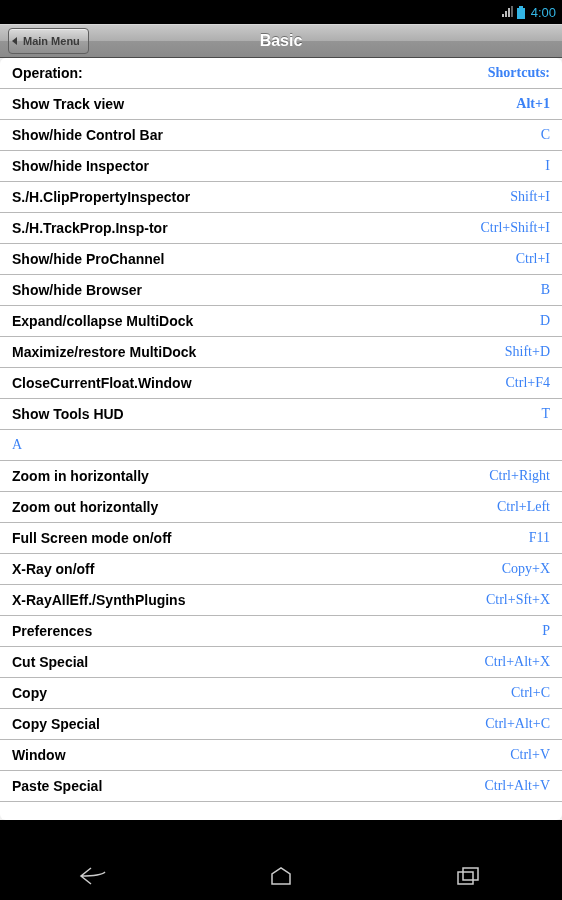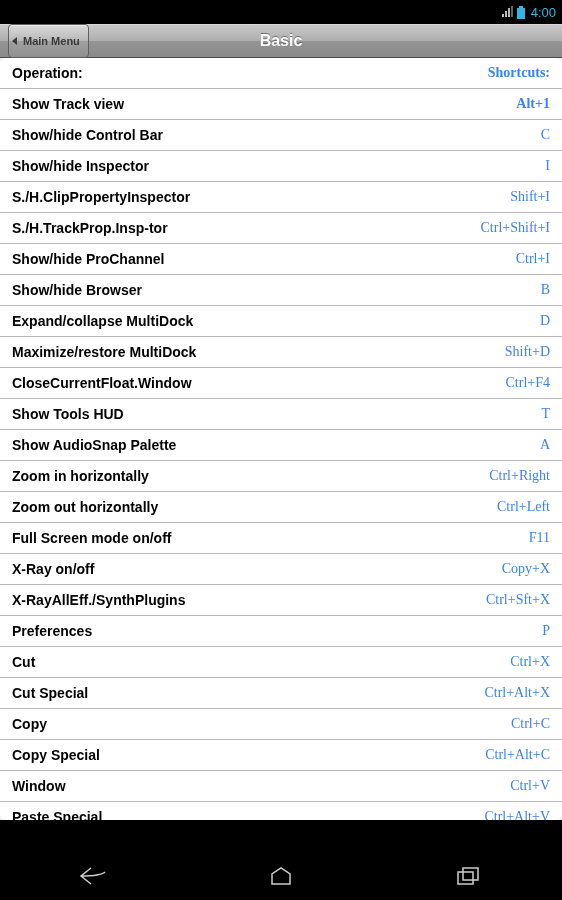--- a/index.html
+++ b/index.html
@@ -16,21 +16,21 @@
   .app-header {
     height: 34px;
     background: linear-gradient(to bottom, #c9c9c9 0%, #aeaeae 50%, #949494 51%, #8a8a8a 100%);
     border-top: 1px solid #d8d8d8;
     border-bottom: 1px solid #4a4a4a;
     display: flex; align-items: center; justify-content: center;
     position: relative;
   }
   .main-menu-btn {
     position: absolute; left: 8px; top: 50%; transform: translateY(-50%);
-    height: 34px; line-height: 20px; font-size: 11px; font-weight: bold;
+    height: 26px; line-height: 20px; font-size: 11px; font-weight: bold;
     color: #3a3a3a;
     background: linear-gradient(to bottom, #dcdcdc, #b7b7b7 50%, #a0a0a0 51%, #8f8f8f);
     border: 1px solid #5f5f5f; border-radius: 4px;
     padding: 0 8px 0 14px;
     box-shadow: inset 0 1px 0 rgba(255,255,255,0.5);
     display: flex; align-items: center;
   }
   .main-menu-btn .chev {
     position: absolute; left: 3px; top: 50%; transform: translateY(-50%);
     width: 0; height: 0;
@@ -132,21 +132,20 @@
         </div>
         <div class="row">
           <span class="op">CloseCurrentFloat.Window</span>
           <span class="sc">Ctrl+F4</span>
         </div>
         <div class="row">
           <span class="op">Show Tools HUD</span>
           <span class="sc">T</span>
         </div>
         <div class="row">
-          <span class="op">Show AudioSnap Palette</span>
           <span class="sc">A</span>
         </div>
         <div class="row">
           <span class="op">Zoom in horizontally</span>
           <span class="sc">Ctrl+Right</span>
         </div>
         <div class="row">
           <span class="op">Zoom out horizontally</span>
           <span class="sc">Ctrl+Left</span>
         </div>
@@ -158,24 +157,20 @@
           <span class="op">X-Ray on/off</span>
           <span class="sc">Copy+X</span>
         </div>
         <div class="row">
           <span class="op">X-RayAllEff./SynthPlugins</span>
           <span class="sc">Ctrl+Sft+X</span>
         </div>
         <div class="row">
           <span class="op">Preferences</span>
           <span class="sc">P</span>
-        </div>
-        <div class="row">
-          <span class="op">Cut</span>
-          <span class="sc">Ctrl+X</span>
         </div>
         <div class="row">
           <span class="op">Cut Special</span>
           <span class="sc">Ctrl+Alt+X</span>
         </div>
         <div class="row">
           <span class="op">Copy</span>
           <span class="sc">Ctrl+C</span>
         </div>
         <div class="row">

